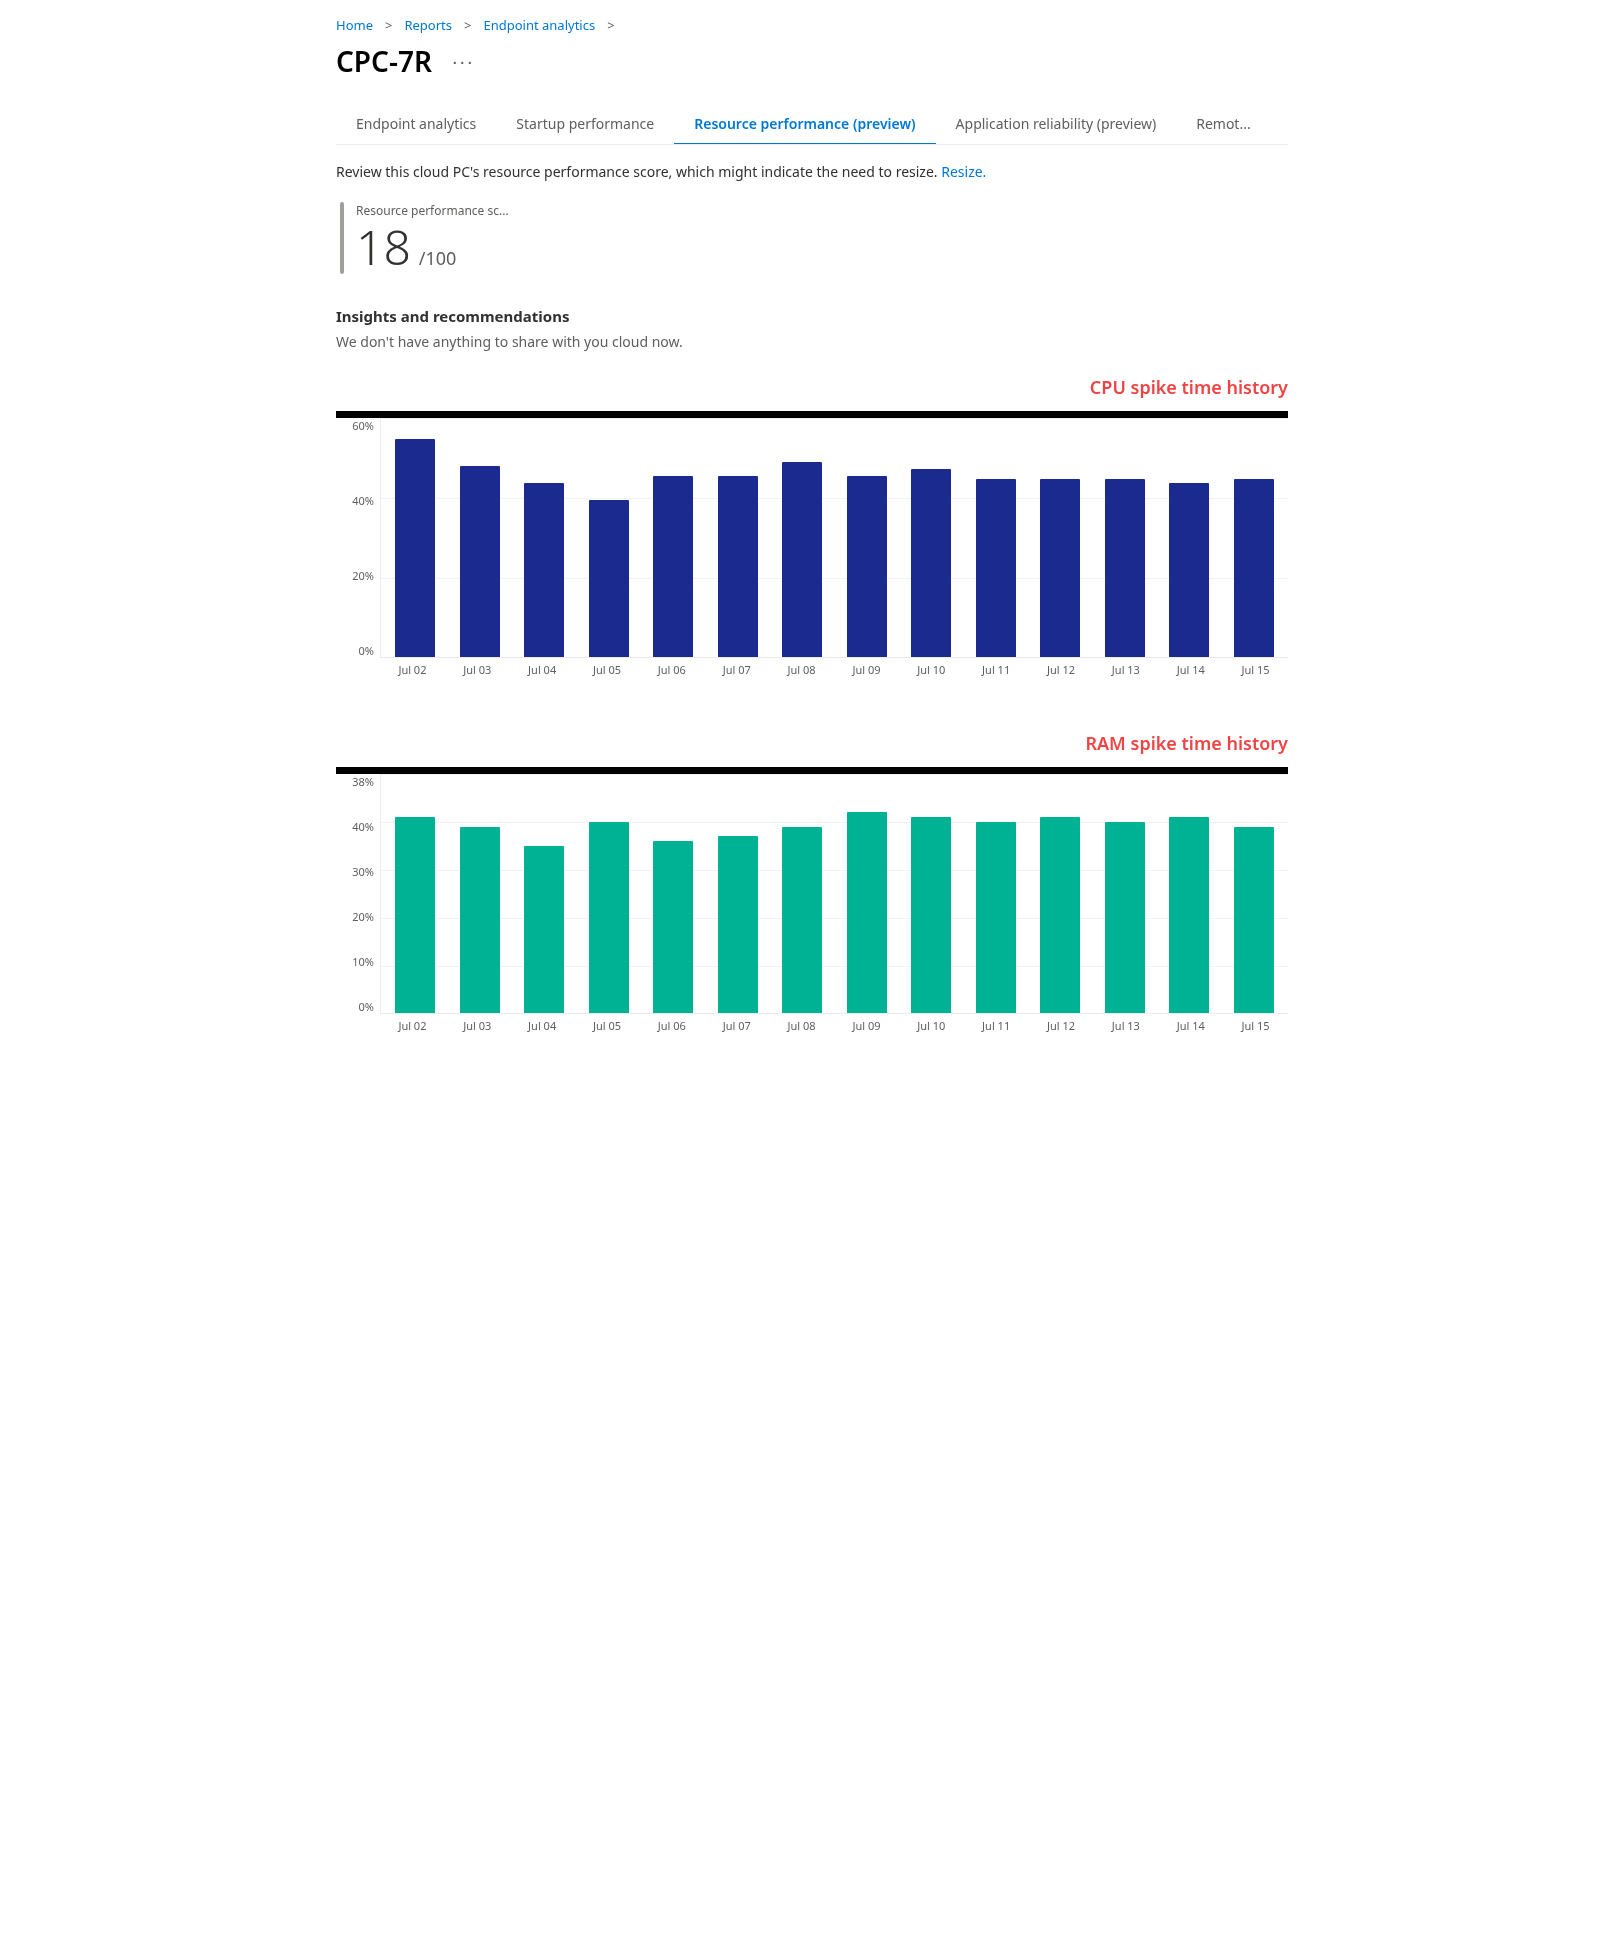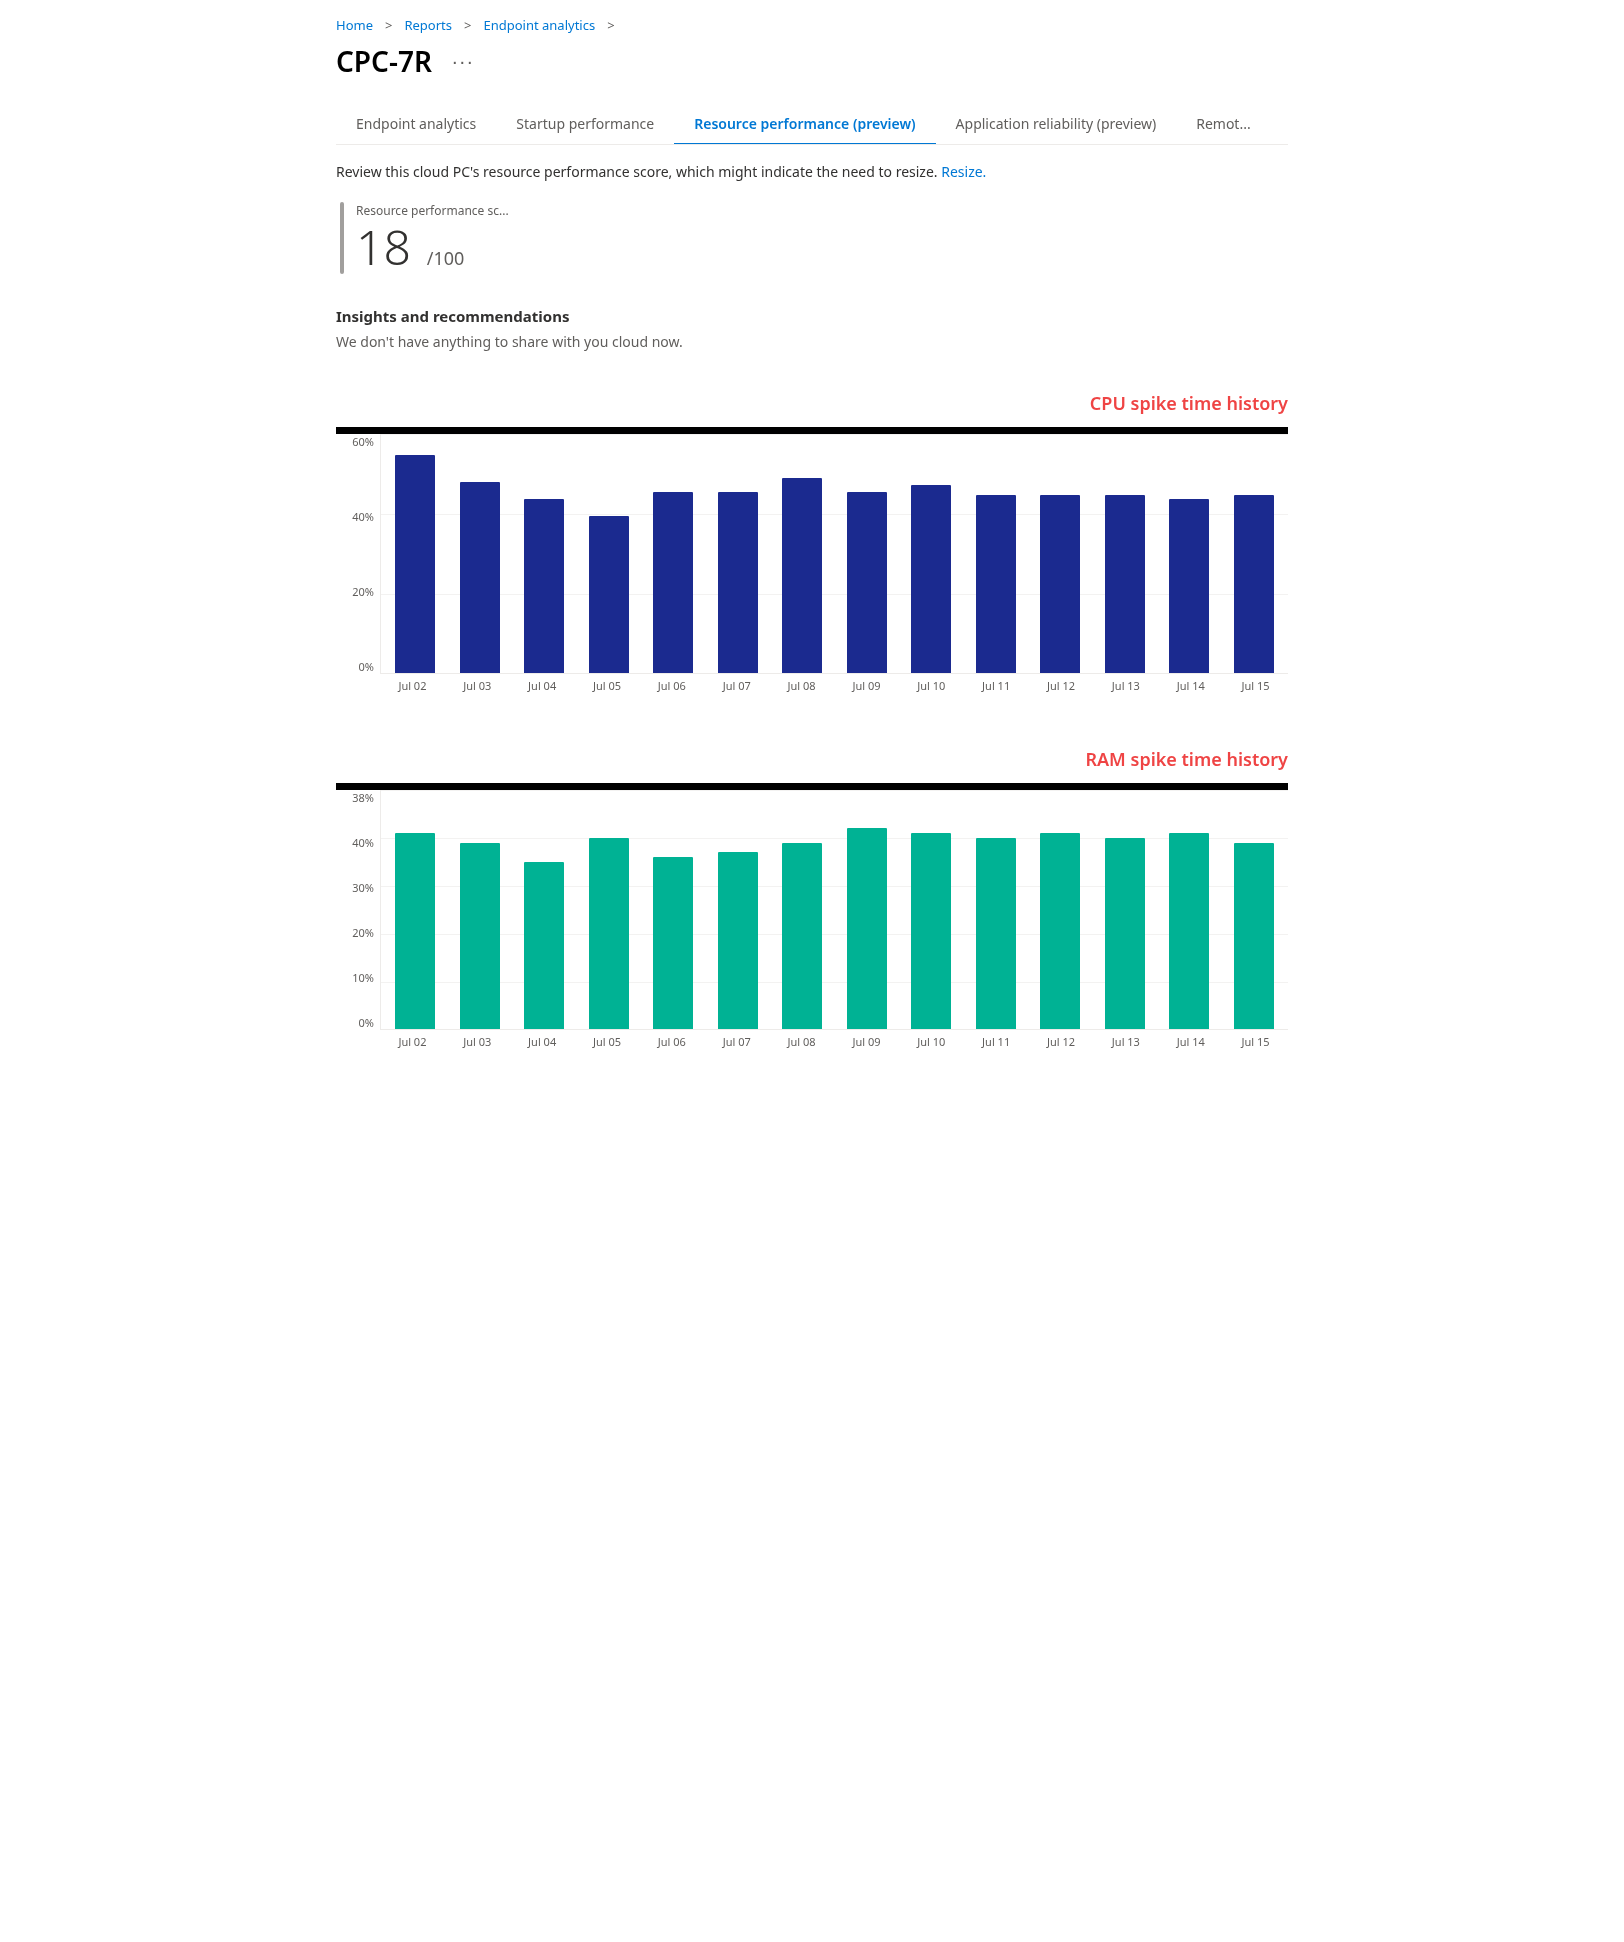--- a/index.html
+++ b/index.html
@@ -97,35 +97,35 @@
     }
     .score-content {}
     .score-label {
       font-size: 12px;
       color: #605e5c;
       margin-bottom: 4px;
     }
     .score-value-row {
       display: flex;
       align-items: baseline;
-      gap: 16px;
+      gap: 8px;
     }
     .score-number {
       font-size: 48px;
       font-weight: 300;
       color: #323130;
       line-height: 1;
     }
     .score-denom {
       font-size: 18px;
       color: #605e5c;
       font-weight: 400;
     }
     .insights-section {
-      margin-bottom: 40px;
+      margin-bottom: 24px;
     }
     .insights-title {
       font-size: 15px;
       font-weight: 700;
       color: #323130;
       margin-bottom: 6px;
     }
     .insights-text {
       font-size: 14px;
       color: #605e5c;

